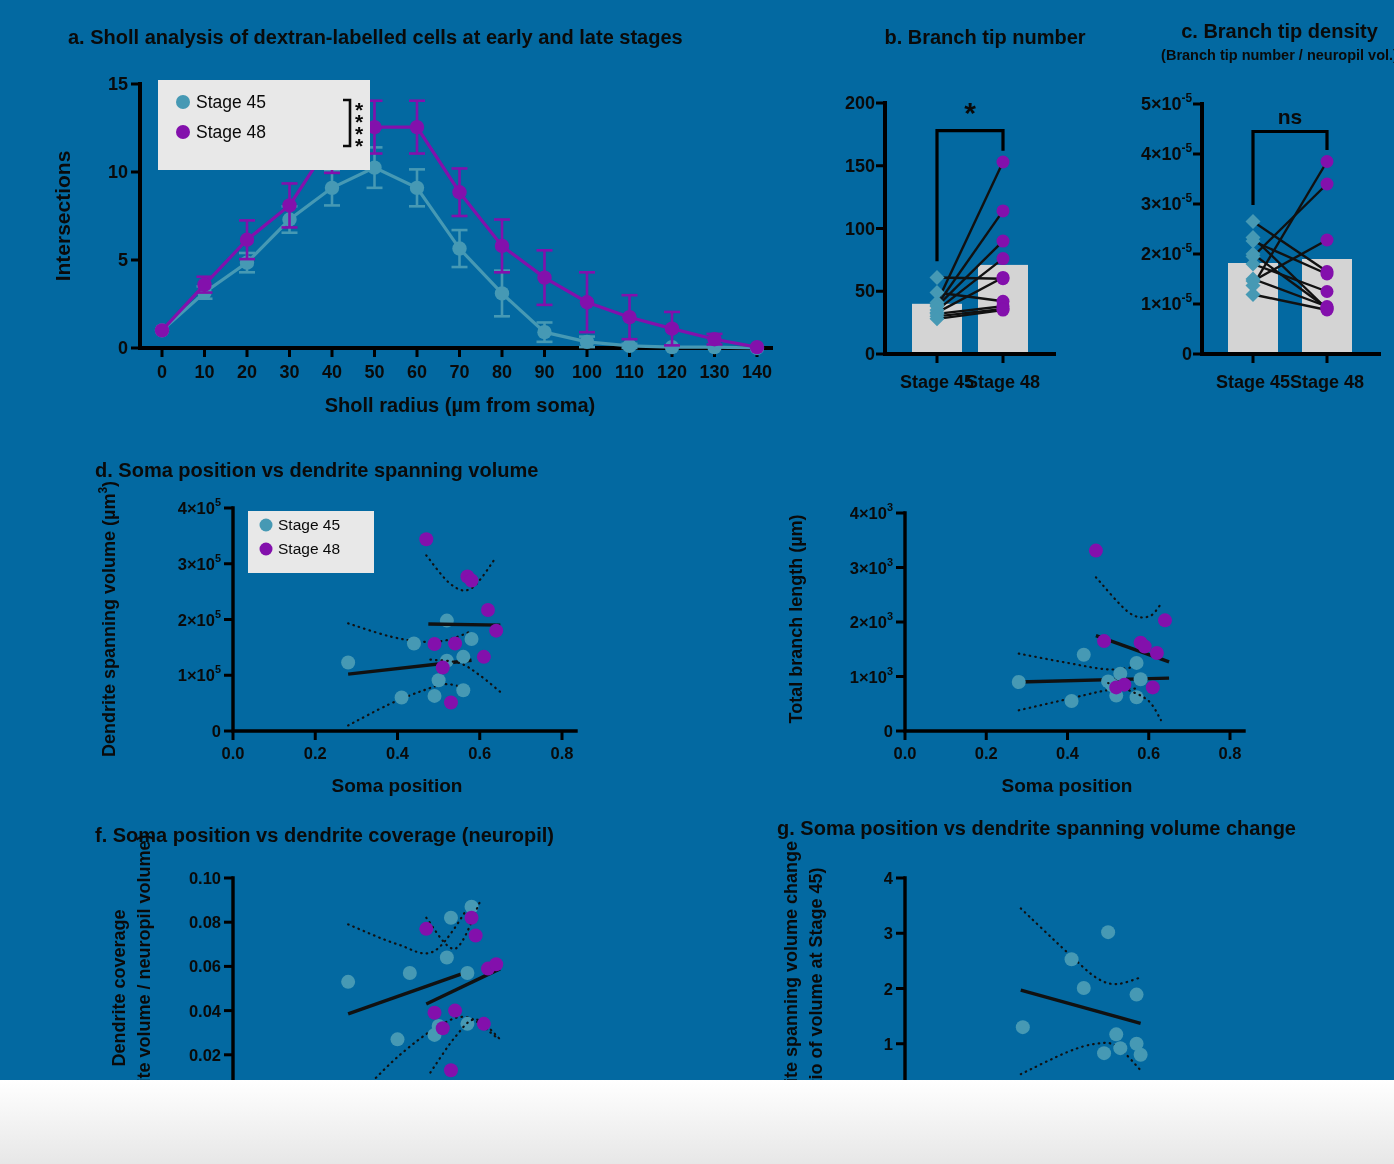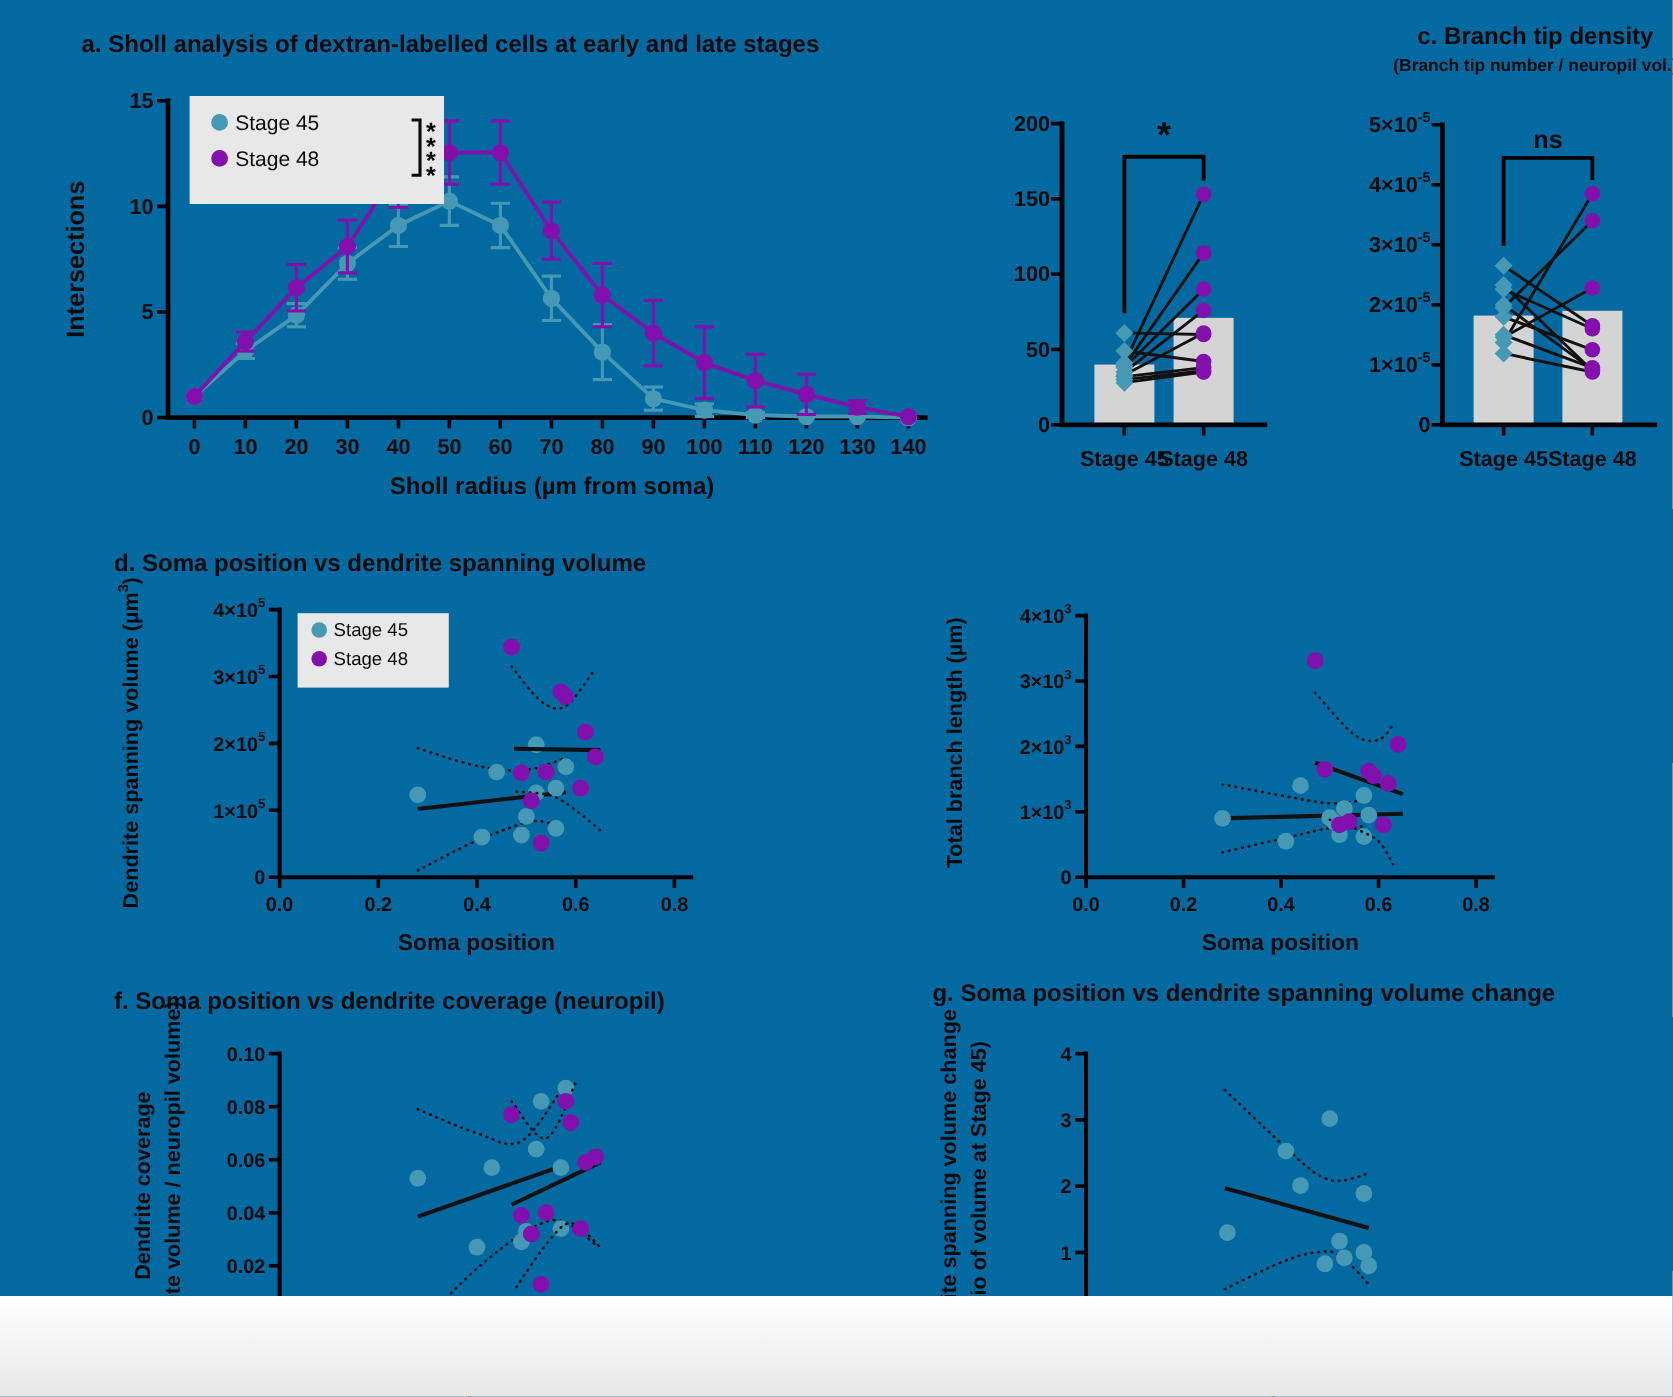--- a/index.html
+++ b/index.html
@@ -184,20 +184,21 @@
           <path d="M303,84 h7 v46 h-7" stroke="#0a0a0a" stroke-width="2.6" fill="none"></path>
           <text x="319" y="101" text-anchor="middle" font-size="21" font-weight="700" fill="#0a0a0a">*</text>
           <text x="319" y="113" text-anchor="middle" font-size="21" font-weight="700" fill="#0a0a0a">*</text>
           <text x="319" y="125" text-anchor="middle" font-size="21" font-weight="700" fill="#0a0a0a">*</text>
           <text x="319" y="137" text-anchor="middle" font-size="21" font-weight="700" fill="#0a0a0a">*</text>
         </g>
       </svg>
   </figure>
 
   <figure class="panel" style="left:790px;top:0;width:310px;height:425px;">
+    <h2 class="panel-title center" style="top:10px;">b. Branch tip number</h2>
     <svg width="310" height="425">
         <g>
           <rect x="82" y="287.8" width="50" height="50.19999999999999" fill="#d4d4d4"></rect>
           <rect x="148" y="248.89499999999998" width="50" height="89.10500000000002" fill="#d4d4d4"></rect>
         </g>
         <g>
           <path d="M55,87 V338 M55,338 H224" stroke="#000" stroke-width="4" fill="none" stroke-linecap="square"></path>
           <line x1="55" y1="338" x2="46" y2="338" stroke="#000" stroke-width="3"></line>
           <text x="45" y="344" text-anchor="end" font-size="18" font-weight="700" fill="#0a0a0a">0</text>
           <line x1="55" y1="275.25" x2="46" y2="275.25" stroke="#000" stroke-width="3"></line>

